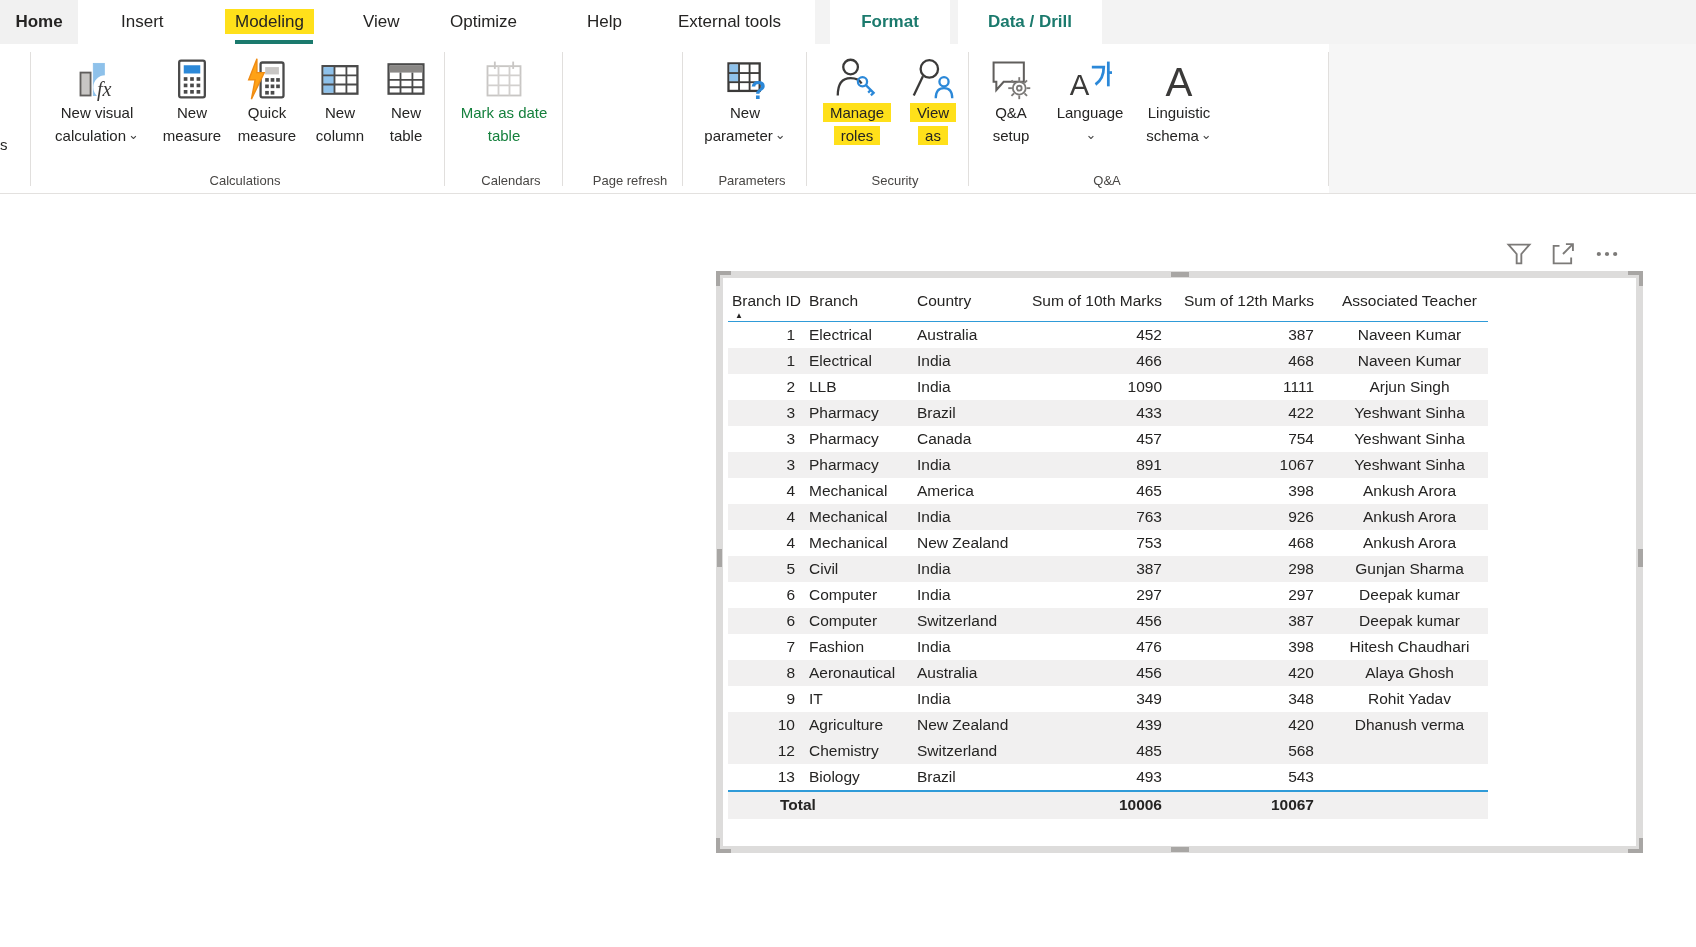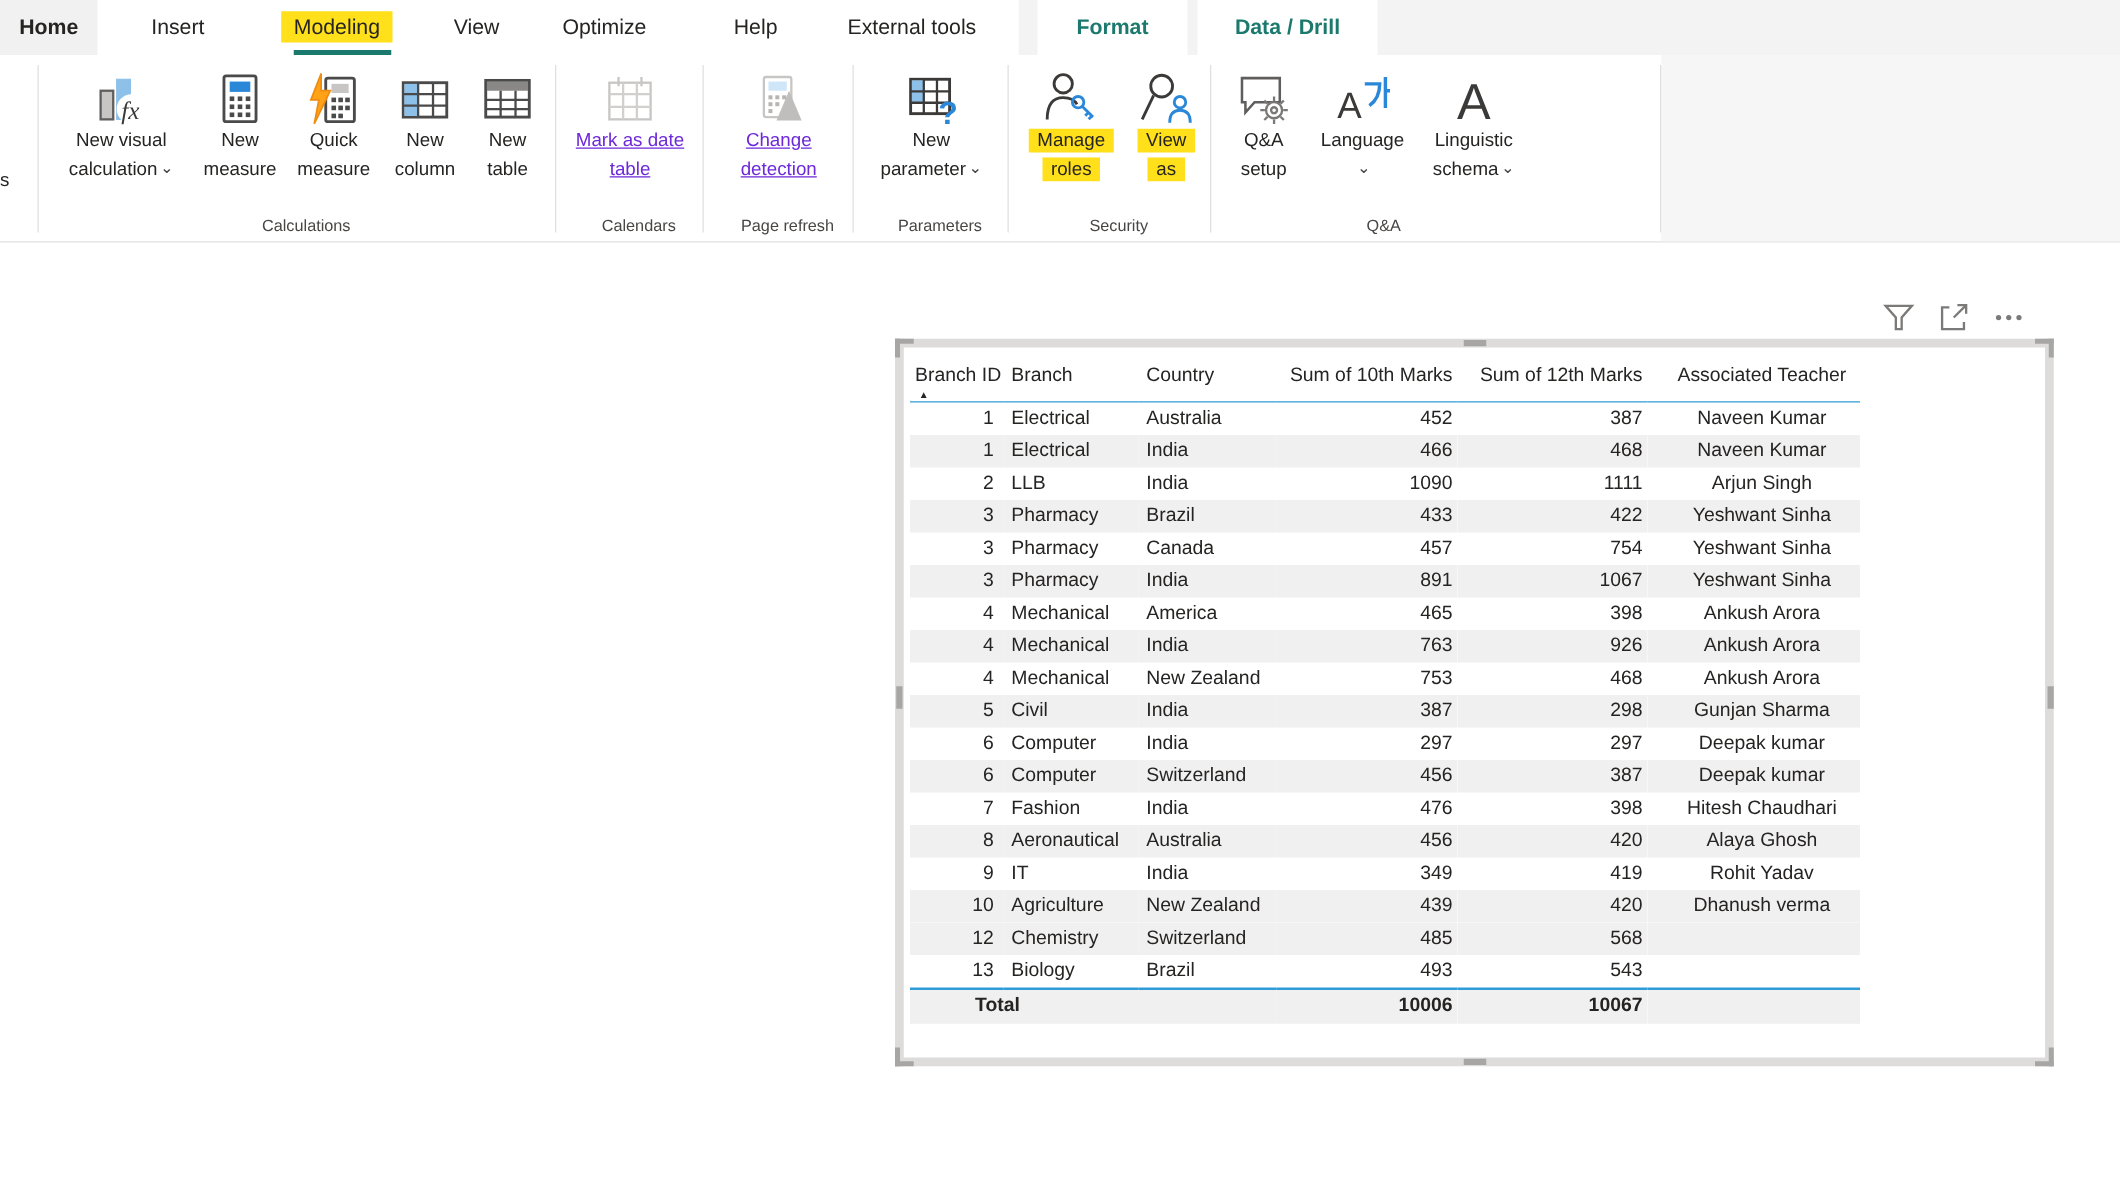--- a/index.html
+++ b/index.html
@@ -26,21 +26,21 @@
   
   .ribbon { position:absolute; left:0; top:44px; width:1696px; height:150px; background:#ffffff; border-bottom:1px solid #e3e1df; }
   .ribbon-right-fill { position:absolute; left:1329px; top:0; width:367px; height:149px; background:#f6f6f6; }
   .rb-divider { position:absolute; top:8px; width:1px; height:134px; background:#e1dfdd; }
   .clipped-label { position:absolute; left:0px; top:92px; font-size:15px; color:#252423; }
   .rb-group { position:absolute; top:0; height:149px; }
   .btn-row { display:flex; justify-content:center; align-items:flex-start; }
   .rb-btn { display:flex; flex-direction:column; align-items:center; padding-top:13px; cursor:pointer; }
   .rb-btn svg { display:block; }
   .lbl { font-size:15px; line-height:23px; text-align:center; white-space:nowrap; color:#252423; }
-  .disabled .lbl { color:#6d28d9;text-decoration:underline; }
+  .disabled .lbl { color:#15803d; }
   .chev { font-size:13px; color:#444; position:relative; top:-2px; margin-left:2px; }
   .group-label { position:absolute; bottom:5px; left:14px; right:0; text-align:center; font-size:13px; color:#484644; white-space:nowrap; }
   .lblhl { background:#ffe01a; padding:1px 7px; }
 
   .g-calculations { left:36px;  width:404px; }
   .g-calendars    { left:450px; width:108px; }
   .g-pagerefresh  { left:568px; width:110px; }
   .g-parameters   { left:688px; width:114px; }
   .g-security     { left:812px; width:152px; }
   .g-qa           { left:974px; width:252px; }
@@ -208,39 +208,20 @@
           <line x1="6" y1="31" x2="42" y2="31" stroke="#d2d0ce" stroke-width="2"></line>
         </svg>
         <div class="lbl">Mark as date</div>
         <div class="lbl">table</div>
       </div>
     </div>
     <div class="group-label">Calendars</div>
   </div>
 
   <div class="rb-group g-pagerefresh">
-    <div class="btn-row">
-      <div class="rb-btn disabled" style="width:110px">
-        <svg width="44" height="44" viewBox="0 0 48 48">
-          <rect x="11" y="5" width="24" height="35" rx="2" fill="#ffffff" stroke="#c8c6c4" stroke-width="2"></rect>
-          <rect x="15" y="9" width="16" height="8" fill="#cfe6f8"></rect>
-          <g fill="#b8b6b4">
-            <rect x="15" y="21" width="3.5" height="3.5"></rect>
-              <rect x="21" y="21" width="3.5" height="3.5"></rect>
-              <rect x="27" y="21" width="3.5" height="3.5"></rect>
-            <rect x="15" y="27" width="3.5" height="3.5"></rect>
-              <rect x="21" y="27" width="3.5" height="3.5"></rect>
-            <rect x="15" y="33" width="3.5" height="3.5"></rect>
-          </g>
-          <path d="M33,17 L44,43 L22,43 Z" fill="#c0bebc"></path>
-        </svg>
-        <div class="lbl">Change</div>
-        <div class="lbl">detection</div>
-      </div>
-    </div>
     <div class="group-label">Page refresh</div>
   </div>
 
   <div class="rb-group g-parameters">
     <div class="btn-row">
       <div class="rb-btn" style="width:114px">
         <svg width="44" height="44" viewBox="0 0 48 48">
           <rect x="6" y="7" width="34" height="30" fill="#ffffff" stroke="#3b3a39" stroke-width="2.5"></rect>
           <rect x="7" y="8" width="10" height="9" fill="#8ec1ea"></rect>
           <rect x="7" y="18" width="10" height="9" fill="#8ec1ea"></rect>
@@ -483,21 +464,21 @@
           <td class="col2">Australia</td>
           <td class="col3">456</td>
           <td class="col4">420</td>
           <td class="col5">Alaya Ghosh</td>
         </tr>
         <tr>
           <td class="col0">9</td>
           <td class="col1">IT</td>
           <td class="col2">India</td>
           <td class="col3">349</td>
-          <td class="col4">419</td>
+          <td class="col4">348</td>
           <td class="col5">Rohit Yadav</td>
         </tr>
         <tr class="alt">
           <td class="col0">10</td>
           <td class="col1">Agriculture</td>
           <td class="col2">New Zealand</td>
           <td class="col3">439</td>
           <td class="col4">420</td>
           <td class="col5">Dhanush verma</td>
         </tr>

